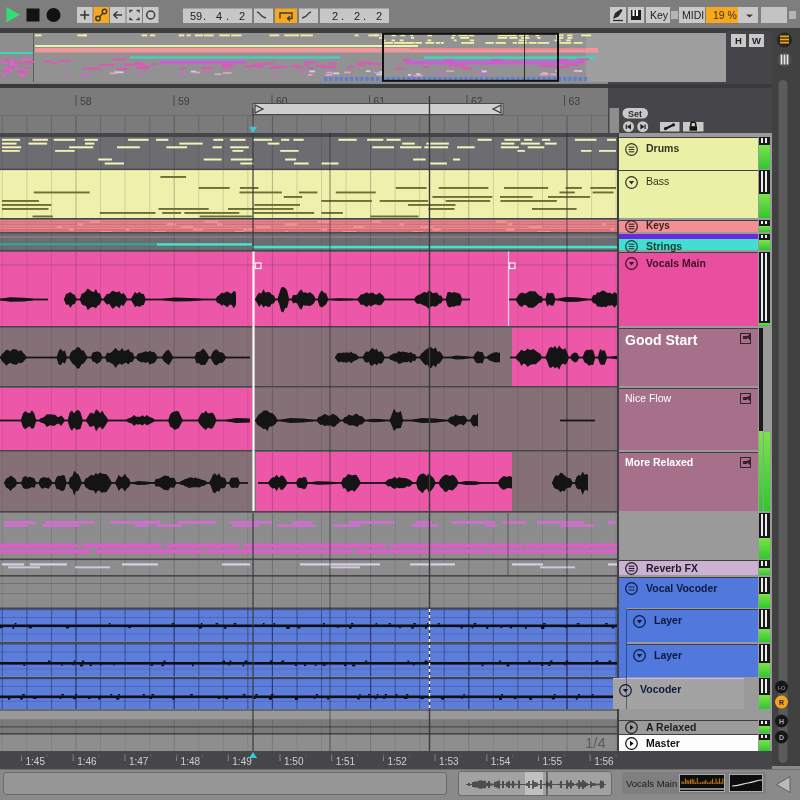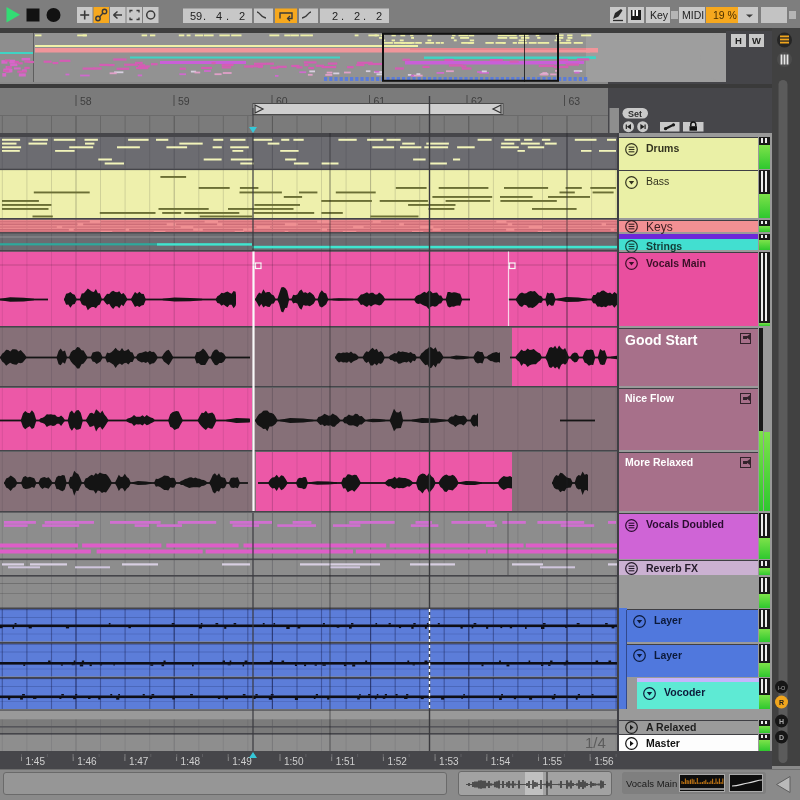--- a/index.html
+++ b/index.html
@@ -1396,21 +1396,21 @@
     </div>
     <div style="position:absolute;left:619px;top:219.5px;width:139px;height:12.5px;background:#f29093;border-top:1px solid #3f3f44;box-sizing:border-box">
       <div style="position:absolute;left:6px;top:-0.2px;width:13px;height:13px">
         <svg width="13" height="13" viewBox="0 0 13 13" style="position:absolute;left:0;top:0">
           <circle cx="6.5" cy="6.5" r="5.8" fill="none" stroke="#3a1f22" stroke-width="1.2"></circle>
           <line x1="3.6" y1="4.2" x2="9.4" y2="4.2" stroke="#3a1f22" stroke-width="1.1"></line>
           <line x1="3.6" y1="6.5" x2="9.4" y2="6.5" stroke="#3a1f22" stroke-width="1.1"></line>
           <line x1="3.6" y1="8.8" x2="9.4" y2="8.8" stroke="#3a1f22" stroke-width="1.1"></line>
         </svg>
       </div>
-      <div style="position:absolute;left:27px;top:-0.2px;font-size:12px;font-weight:normal;color:#3a1f22;white-space:nowrap">Keys</div>
+      <div style="position:absolute;left:27px;top:-0.2px;font-size:10px;font-weight:bold;color:#3a1f22;white-space:nowrap">Keys</div>
     </div>
     <div style="position:absolute;left:619px;top:233.5px;width:139px;height:16.5px;background:#42dfd0;border-top:5px solid #6d28d9;box-sizing:border-box">
       <div style="position:absolute;left:6px;top:1.8px;width:13px;height:13px">
         <svg width="13" height="13" viewBox="0 0 13 13" style="position:absolute;left:0;top:0">
           <circle cx="6.5" cy="6.5" r="5.8" fill="none" stroke="#133c36" stroke-width="1.2"></circle>
           <line x1="3.6" y1="4.2" x2="9.4" y2="4.2" stroke="#133c36" stroke-width="1.1"></line>
           <line x1="3.6" y1="6.5" x2="9.4" y2="6.5" stroke="#133c36" stroke-width="1.1"></line>
           <line x1="3.6" y1="8.8" x2="9.4" y2="8.8" stroke="#133c36" stroke-width="1.1"></line>
         </svg>
       </div>
@@ -1426,75 +1426,74 @@
       <div style="position:absolute;left:27px;top:4.0px;font-size:10.5px;font-weight:bold;color:#3c1028;white-space:nowrap">Vocals Main</div>
     </div>
     <div style="position:absolute;left:619px;top:327.5px;width:139px;height:58.5px;background:#a7708a;border-top:1px solid #3f3f44;box-sizing:border-box">
       <div style="position:absolute;left:6px;top:3px;font-size:14px;font-weight:bold;color:#fff;white-space:nowrap">Good Start</div>
       <div style="position:absolute;right:7px;top:4px;width:11px;height:11px;border:1.5px solid #33222b;box-sizing:border-box">
         <div style="position:absolute;left:2px;top:2.5px;width:4px;height:3px;background:#33222b"></div>
         <div style="position:absolute;left:4.5px;top:0.5px;border-top:3px solid transparent;border-bottom:3px solid transparent;border-right:4px solid #33222b"></div>
       </div>
     </div>
     <div style="position:absolute;left:619px;top:388px;width:139px;height:62.0px;background:#a7708a;border-top:1px solid #3f3f44;box-sizing:border-box">
-      <div style="position:absolute;left:6px;top:3px;font-size:10.5px;font-weight:bold;color:#fff;white-space:nowrap">Nice Flow</div>
+      <div style="position:absolute;left:6px;top:3px;font-size:10.5px;font-weight:normal;color:#fff;white-space:nowrap">Nice Flow</div>
       <div style="position:absolute;right:7px;top:4px;width:11px;height:11px;border:1.5px solid #33222b;box-sizing:border-box">
         <div style="position:absolute;left:2px;top:2.5px;width:4px;height:3px;background:#33222b"></div>
         <div style="position:absolute;left:4.5px;top:0.5px;border-top:3px solid transparent;border-bottom:3px solid transparent;border-right:4px solid #33222b"></div>
       </div>
     </div>
     <div style="position:absolute;left:619px;top:452px;width:139px;height:59.0px;background:#a7708a;border-top:1px solid #3f3f44;box-sizing:border-box">
       <div style="position:absolute;left:6px;top:3px;font-size:10.5px;font-weight:bold;color:#fff;white-space:nowrap">More Relaxed</div>
       <div style="position:absolute;right:7px;top:4px;width:11px;height:11px;border:1.5px solid #33222b;box-sizing:border-box">
         <div style="position:absolute;left:2px;top:2.5px;width:4px;height:3px;background:#33222b"></div>
         <div style="position:absolute;left:4.5px;top:0.5px;border-top:3px solid transparent;border-bottom:3px solid transparent;border-right:4px solid #33222b"></div>
       </div>
-    </div>
-    <div style="position:absolute;left:619px;top:513px;width:139px;height:45.5px;background:#cf64d6;border-top:1px solid #3f3f44;box-sizing:border-box">
-      <div style="position:absolute;left:6px;top:4.5px;width:13px;height:13px">
-        <svg width="13" height="13" viewBox="0 0 13 13" style="position:absolute;left:0;top:0">
-          <circle cx="6.5" cy="6.5" r="5.8" fill="none" stroke="#2a0c30" stroke-width="1.2"></circle>
-          <line x1="3.6" y1="4.2" x2="9.4" y2="4.2" stroke="#2a0c30" stroke-width="1.1"></line>
-          <line x1="3.6" y1="6.5" x2="9.4" y2="6.5" stroke="#2a0c30" stroke-width="1.1"></line>
-          <line x1="3.6" y1="8.8" x2="9.4" y2="8.8" stroke="#2a0c30" stroke-width="1.1"></line>
-        </svg>
-      </div>
-      <div style="position:absolute;left:27px;top:4.0px;font-size:10.5px;font-weight:bold;color:#2a0c30;white-space:nowrap">Vocals Doubled</div>
     </div>
     <div style="position:absolute;left:619px;top:560px;width:139px;height:15.0px;background:#cbb1d2;border-top:1px solid #3f3f44;box-sizing:border-box">
       <div style="position:absolute;left:6px;top:1.0px;width:13px;height:13px">
         <svg width="13" height="13" viewBox="0 0 13 13" style="position:absolute;left:0;top:0">
           <circle cx="6.5" cy="6.5" r="5.8" fill="none" stroke="#241a2a" stroke-width="1.2"></circle>
           <line x1="3.6" y1="4.2" x2="9.4" y2="4.2" stroke="#241a2a" stroke-width="1.1"></line>
           <line x1="3.6" y1="6.5" x2="9.4" y2="6.5" stroke="#241a2a" stroke-width="1.1"></line>
           <line x1="3.6" y1="8.8" x2="9.4" y2="8.8" stroke="#241a2a" stroke-width="1.1"></line>
         </svg>
       </div>
       <div style="position:absolute;left:27px;top:1.0px;font-size:10.5px;font-weight:bold;color:#241a2a;white-space:nowrap">Reverb FX</div>
     </div>
+    <div style="position:absolute;left:619px;top:576.5px;width:139px;height:31.0px;background:#5078dd;border-top:1px solid #3f3f44;box-sizing:border-box">
+      <div style="position:absolute;left:6px;top:4.5px;width:13px;height:13px">
+        <svg width="13" height="13" viewBox="0 0 13 13" style="position:absolute;left:0;top:0">
+          <circle cx="6.5" cy="6.5" r="5.8" fill="none" stroke="#0c1a3a" stroke-width="1.2"></circle>
+          <path d="M3.5,5 C4.5,3.8 5.5,6 6.5,5 C7.5,4 8.5,6 9.5,5" fill="none" stroke="#0c1a3a" stroke-width="1"></path>
+          <path d="M3.5,8 C4.5,6.8 5.5,9 6.5,8 C7.5,7 8.5,9 9.5,8" fill="none" stroke="#0c1a3a" stroke-width="1"></path>
+        </svg>
+      </div>
+      <div style="position:absolute;left:27px;top:4.0px;font-size:10.5px;font-weight:bold;color:#0c1a3a;white-space:nowrap">Vocal Vocoder</div>
+    </div>
     <div style="position:absolute;left:619px;top:607.5px;width:8px;height:101.5px;background:#5078dd"></div>
     <div style="position:absolute;left:627px;top:609px;width:131px;height:32.5px;background:#5078dd;border-top:1px solid #3f3f44;box-sizing:border-box">
       <div style="position:absolute;left:6px;top:4.5px;width:13px;height:13px">
         <svg width="13" height="13" viewBox="0 0 13 13" style="position:absolute;left:0;top:0">
           <circle cx="6.5" cy="6.5" r="5.8" fill="none" stroke="#0c1a3a" stroke-width="1.2"></circle>
           <path d="M3.8,5 L9.2,5 L6.5,8.6 Z" fill="#0c1a3a"></path>
         </svg>
       </div>
       <div style="position:absolute;left:27px;top:4.0px;font-size:10.5px;font-weight:bold;color:#0c1a3a;white-space:nowrap">Layer</div>
     </div>
     <div style="position:absolute;left:627px;top:643.5px;width:131px;height:33.0px;background:#5078dd;border-top:1px solid #3f3f44;box-sizing:border-box">
       <div style="position:absolute;left:6px;top:4.5px;width:13px;height:13px">
         <svg width="13" height="13" viewBox="0 0 13 13" style="position:absolute;left:0;top:0">
           <circle cx="6.5" cy="6.5" r="5.8" fill="none" stroke="#0c1a3a" stroke-width="1.2"></circle>
           <path d="M3.8,5 L9.2,5 L6.5,8.6 Z" fill="#0c1a3a"></path>
         </svg>
       </div>
       <div style="position:absolute;left:27px;top:4.0px;font-size:10.5px;font-weight:bold;color:#0c1a3a;white-space:nowrap">Layer</div>
     </div>
-    <div style="position:absolute;left:637px;top:678px;width:131px;height:31.0px;background:#5eead4;border-top:4px solid #c4b5fd;box-sizing:border-box">
+    <div style="position:absolute;left:613px;top:678px;width:131px;height:31.0px;background:#a3a3a3;border-top:1px solid #c4b5fd;box-sizing:border-box">
       <div style="position:absolute;left:6px;top:4.5px;width:13px;height:13px">
         <svg width="13" height="13" viewBox="0 0 13 13" style="position:absolute;left:0;top:0">
           <circle cx="6.5" cy="6.5" r="5.8" fill="none" stroke="#0c1a3a" stroke-width="1.2"></circle>
           <path d="M3.8,5 L9.2,5 L6.5,8.6 Z" fill="#0c1a3a"></path>
         </svg>
       </div>
       <div style="position:absolute;left:27px;top:4.0px;font-size:10.5px;font-weight:bold;color:#0c1a3a;white-space:nowrap">Vocoder</div>
     </div>
     <div style="position:absolute;left:619px;top:719.5px;width:139px;height:13.5px;background:#9b9b9b;border-top:1px solid #3f3f44;box-sizing:border-box">
       <div style="position:absolute;left:6px;top:0.2px;width:13px;height:13px">

